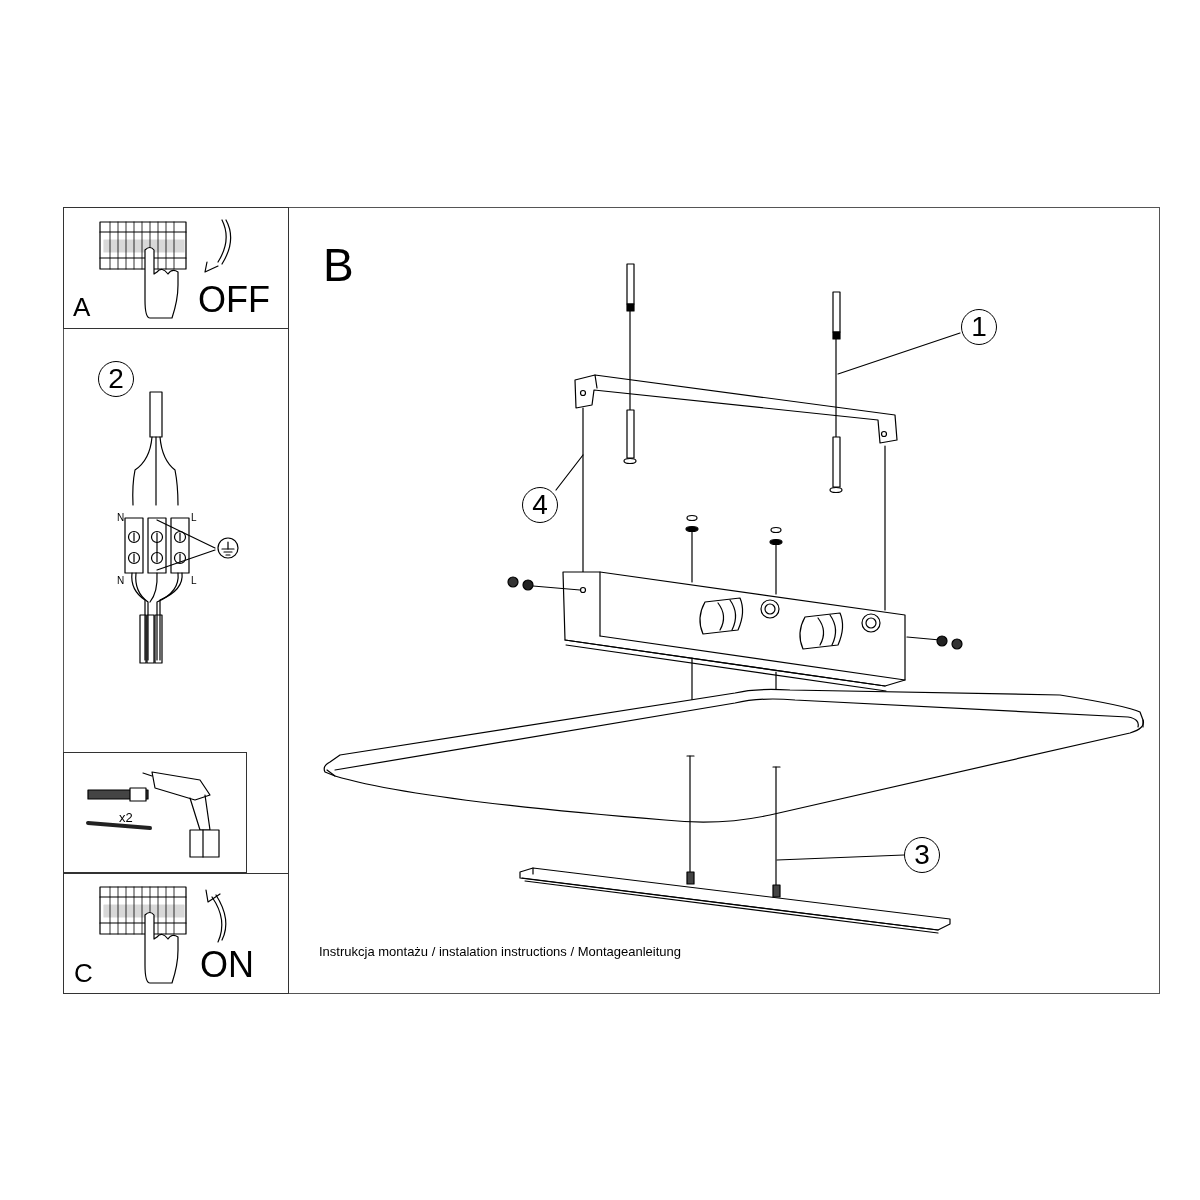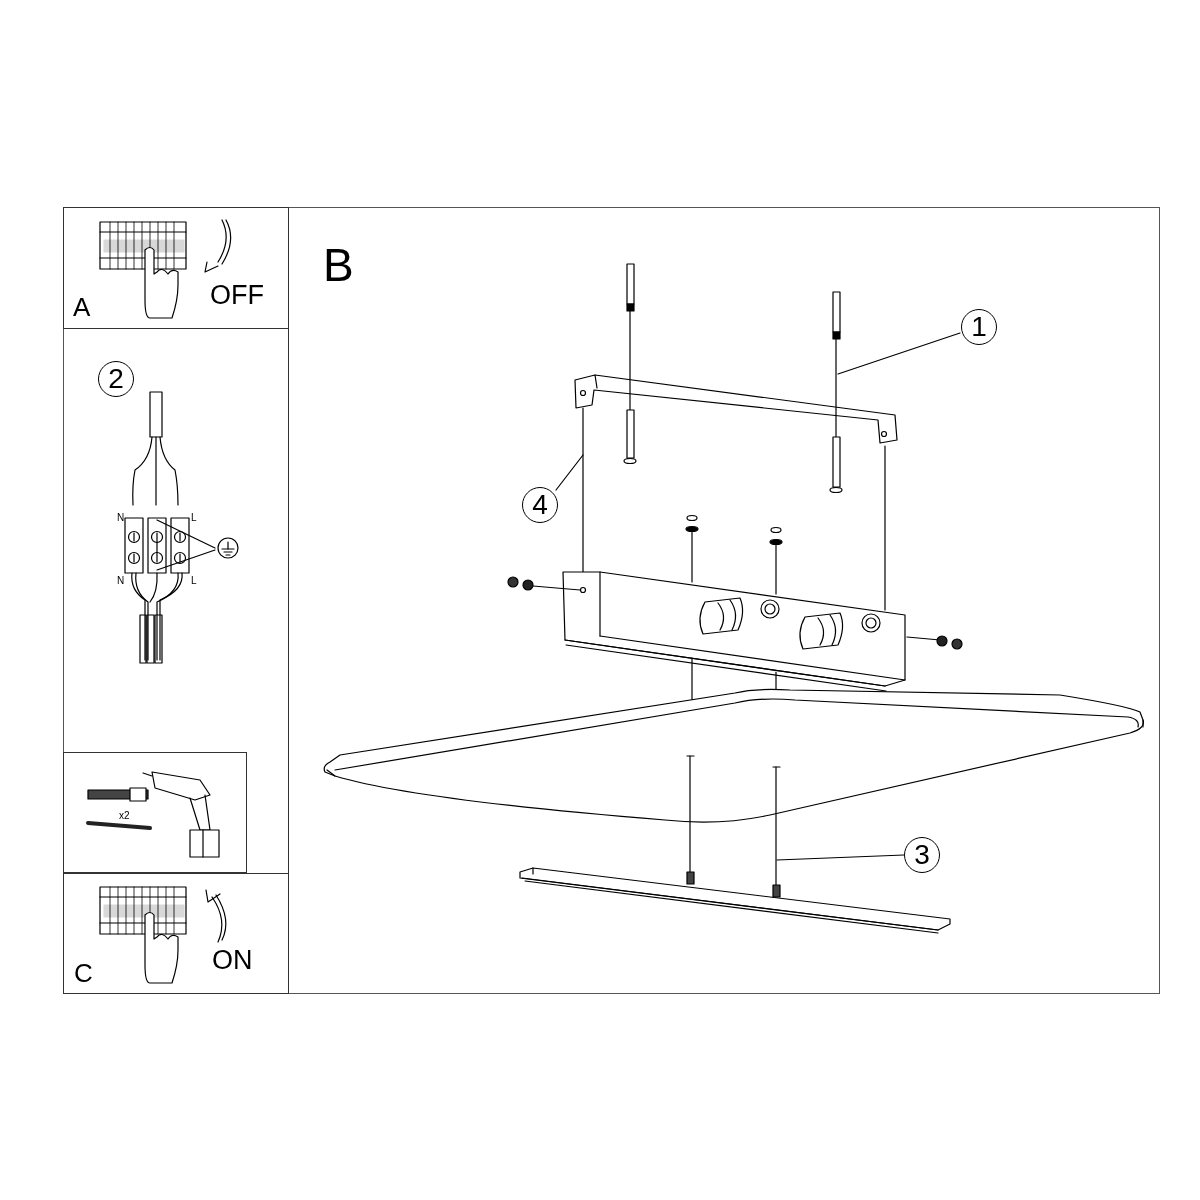--- a/index.html
+++ b/index.html
@@ -8,27 +8,27 @@
   .frame { position: absolute; left: 63px; top: 207px; width: 1097px; height: 787px;
            border: 1.5px solid #555; box-sizing: border-box; }
   .panel { position: absolute; border: 1.2px solid #333; box-sizing: border-box; background: #fff; }
   .panel-a { left: 63px; top: 207px; width: 226px; height: 122px; }
   .panel-tools { left: 63px; top: 752px; width: 184px; height: 121px; }
   .panel-c { left: 63px; top: 873px; width: 226px; height: 121px; }
   .divider-v { position: absolute; left: 288px; top: 207px; width: 1.2px; height: 787px; background: #333; }
   .label { position: absolute; line-height: 1; }
   .step-letter { font-size: 26px; }
   .big-b { position: absolute; left: 323px; top: 238px; font-size: 46px; }
-  .onoff { font-size: 27px; margin-left: 12px; }
+  .onoff { font-size: 36px; }
   .callout { position: absolute; width: 36px; height: 36px; border: 1.3px solid #000; border-radius: 50%;
              box-sizing: border-box; display: flex; align-items: center; justify-content: center;
              font-size: 28px; background: #fff; }
   .caption { position: absolute; left: 319px; top: 943px; font-size: 13px; line-height: 18px; }
   svg { position: absolute; left: 0; top: 0; }
-  .x2 { position: absolute; font-size: 10px; }
+  .x2 { position: absolute; font-size: 13px; }
   .nl { position: absolute; font-size: 10px; }
 </style>
 </head>
 <body>
 
 <div class="frame"></div>
 <div class="divider-v"></div>
 
 <div class="panel panel-a"></div>
 
@@ -248,13 +248,14 @@
     <span>1</span>
   </div>
 <div class="callout" style="left:522px; top:487px;">
     <span>4</span>
   </div>
 <div class="callout" style="left:904px; top:837px;">
     <span>3</span>
   </div>
 
 <div class="caption">
+  <div>Instrukcja montażu / instalation instructions / Montageanleitung</div>
 </div>
 
 </body></html>

